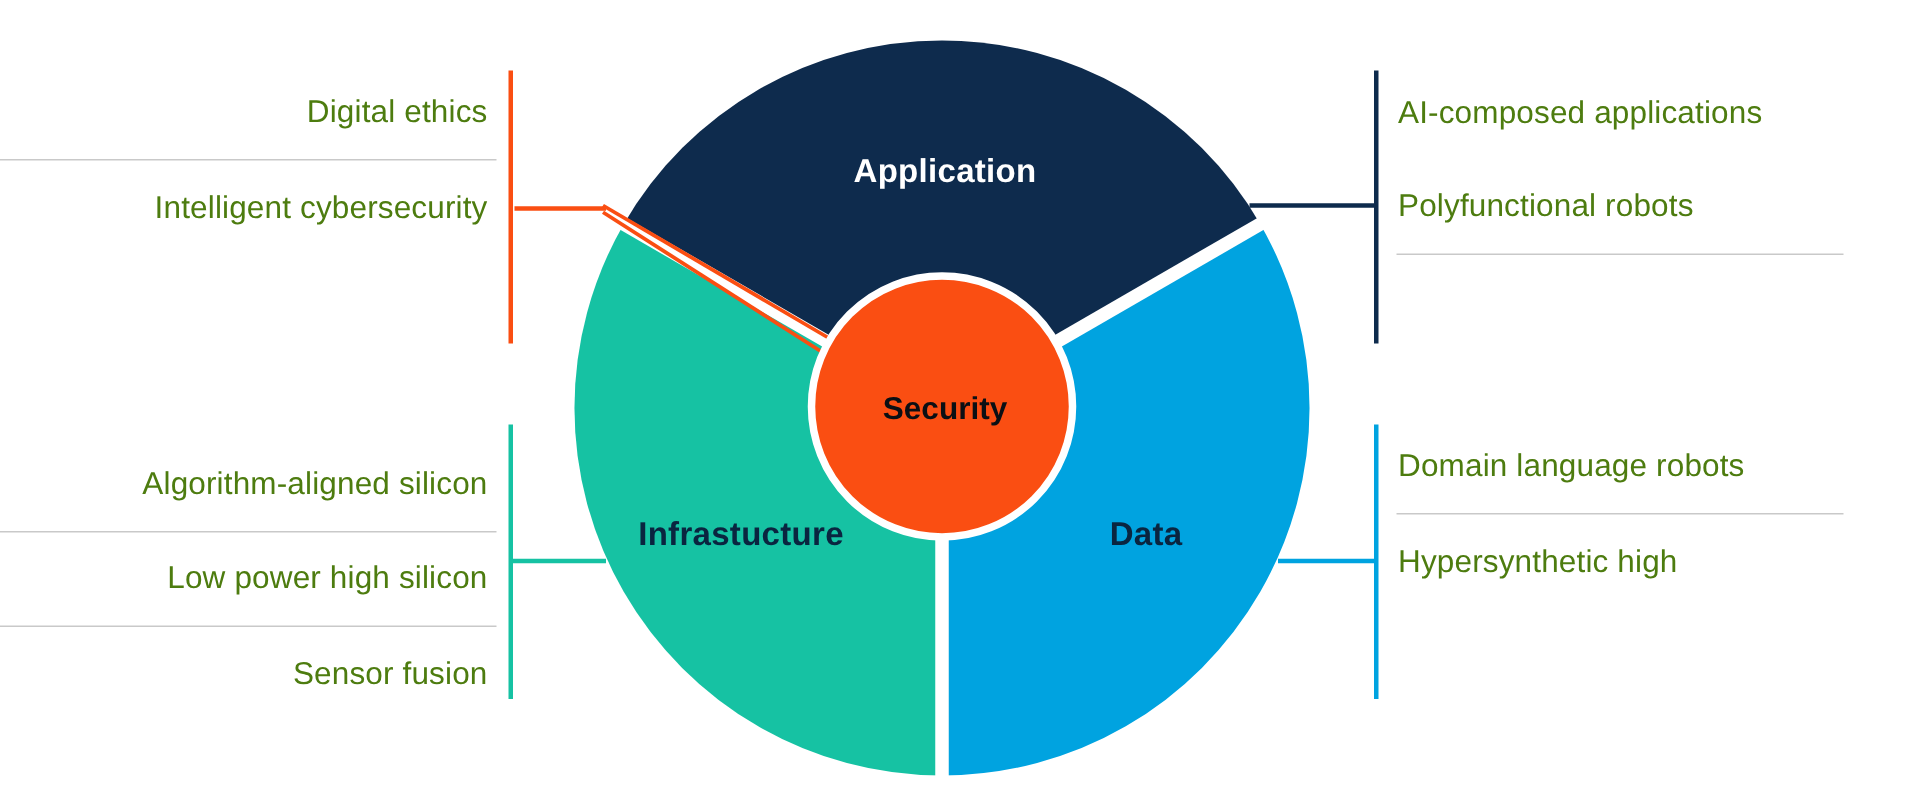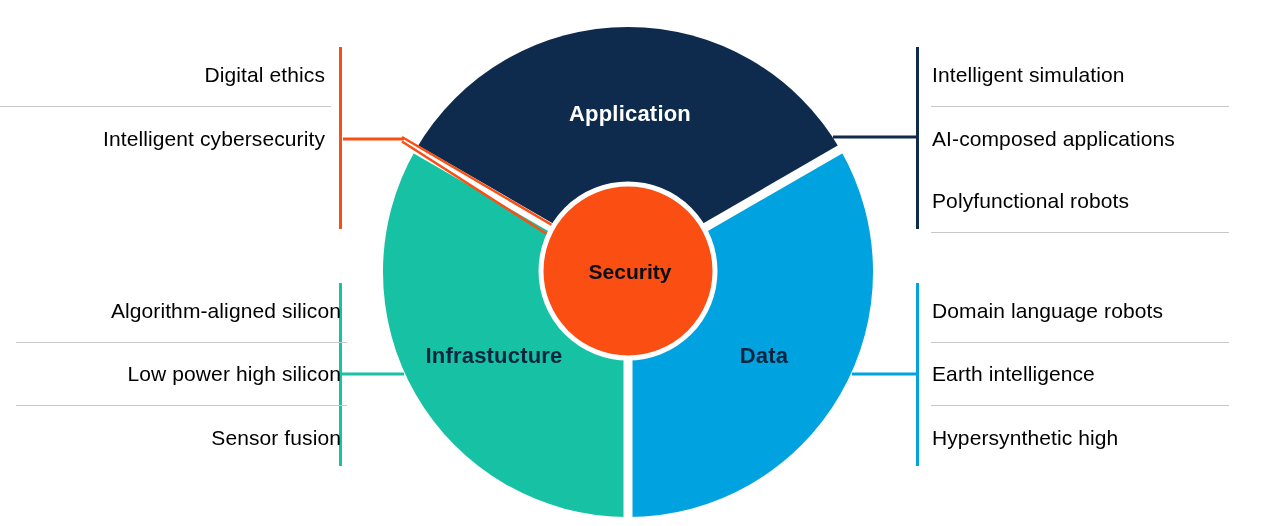--- a/index.html
+++ b/index.html
@@ -3,24 +3,24 @@
 <meta charset="utf-8">
 <style>
   html,body{margin:0;padding:0;background:#ffffff;}
   *{box-sizing:border-box;}
   body{font-family:"Liberation Sans", sans-serif;}
   .canvas{position:relative;width:1280px;height:526px;background:#ffffff;overflow:hidden;}
   .wheel-svg{position:absolute;left:0;top:0;}
 
   .group{position:absolute;width:331px;}
   .g-tl{left:0;top:44px;}
-  .g-bl{left:0;top:280px;margin-left:16px;}
+  .g-bl{left:0;top:292px;}
   .g-tr{left:931px;top:44px;width:298px;}
   .g-br{left:931px;top:280px;width:298px;}
-  .row{height:63px;display:flex;align-items:center;font-size:21px;color:#000000;letter-spacing:0.1px;}
+  .row{height:63px;display:flex;align-items:center;font-size:21px;color:#4d7c0f;letter-spacing:0.1px;}
   .left-col .row{justify-content:flex-end;padding-right:6px;text-align:right;}
   .right-col .row{justify-content:flex-start;padding-left:1px;text-align:left;}
   .row.div{border-bottom:1px solid #c9c9c9;}
 
   .seg-label{font-size:22px;font-weight:700;letter-spacing:0.2px;}
   .seg-label-light{fill:#ffffff;}
   .seg-label-dark{fill:#0a2540;}
   .center-label{font-size:21px;font-weight:700;fill:#0b0f14;}
 </style>
 </head>
@@ -62,23 +62,20 @@
   <div class="group left-col g-tl">
     <div class="row div">
         <span>Digital ethics</span>
       </div>
     <div class="row">
         <span>Intelligent cybersecurity</span>
       </div>
   </div>
 
   <div class="group right-col g-tr">
-    <div class="row div">
-        <span>Intelligent simulation</span>
-      </div>
     <div class="row">
         <span>AI-composed applications</span>
       </div>
     <div class="row div">
         <span>Polyfunctional robots</span>
       </div>
   </div>
 
   <div class="group left-col g-bl">
     <div class="row div">
@@ -89,21 +86,18 @@
       </div>
     <div class="row">
         <span>Sensor fusion</span>
       </div>
   </div>
 
   <div class="group right-col g-br">
     <div class="row div">
         <span>Domain language robots</span>
       </div>
-    <div class="row div">
-        <span>Earth intelligence</span>
-      </div>
     <div class="row">
         <span>Hypersynthetic high</span>
       </div>
   </div>
 
 </div>
 
 </body></html>

